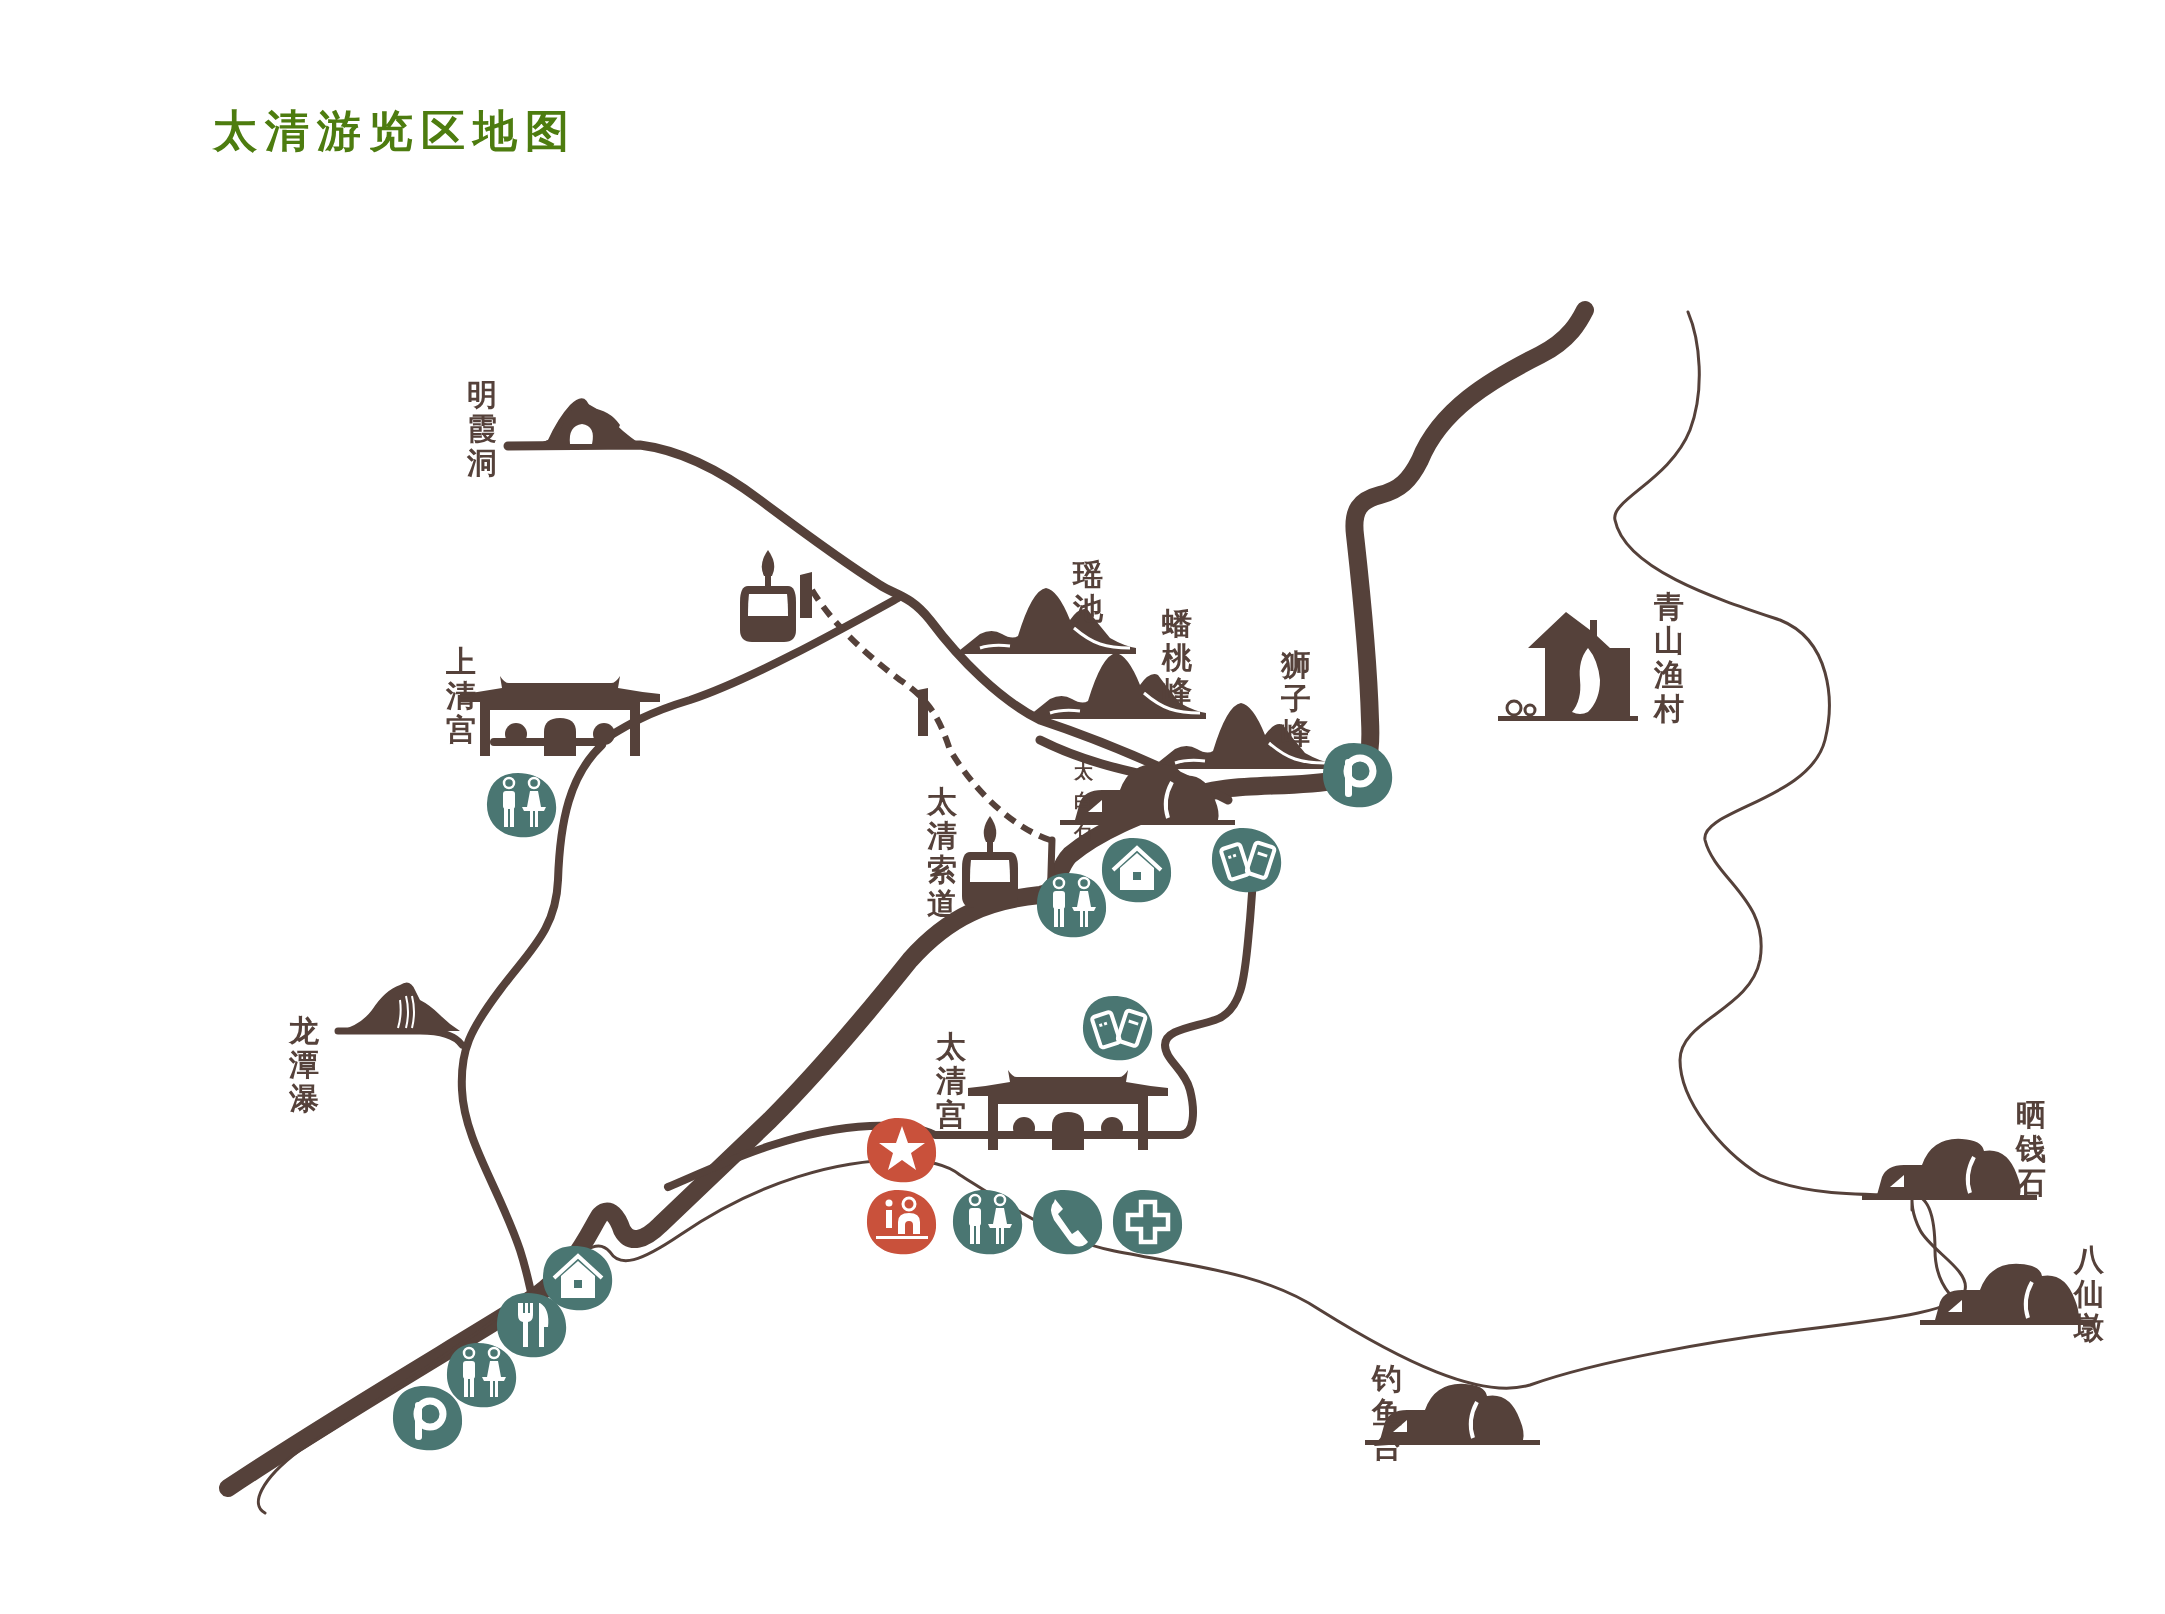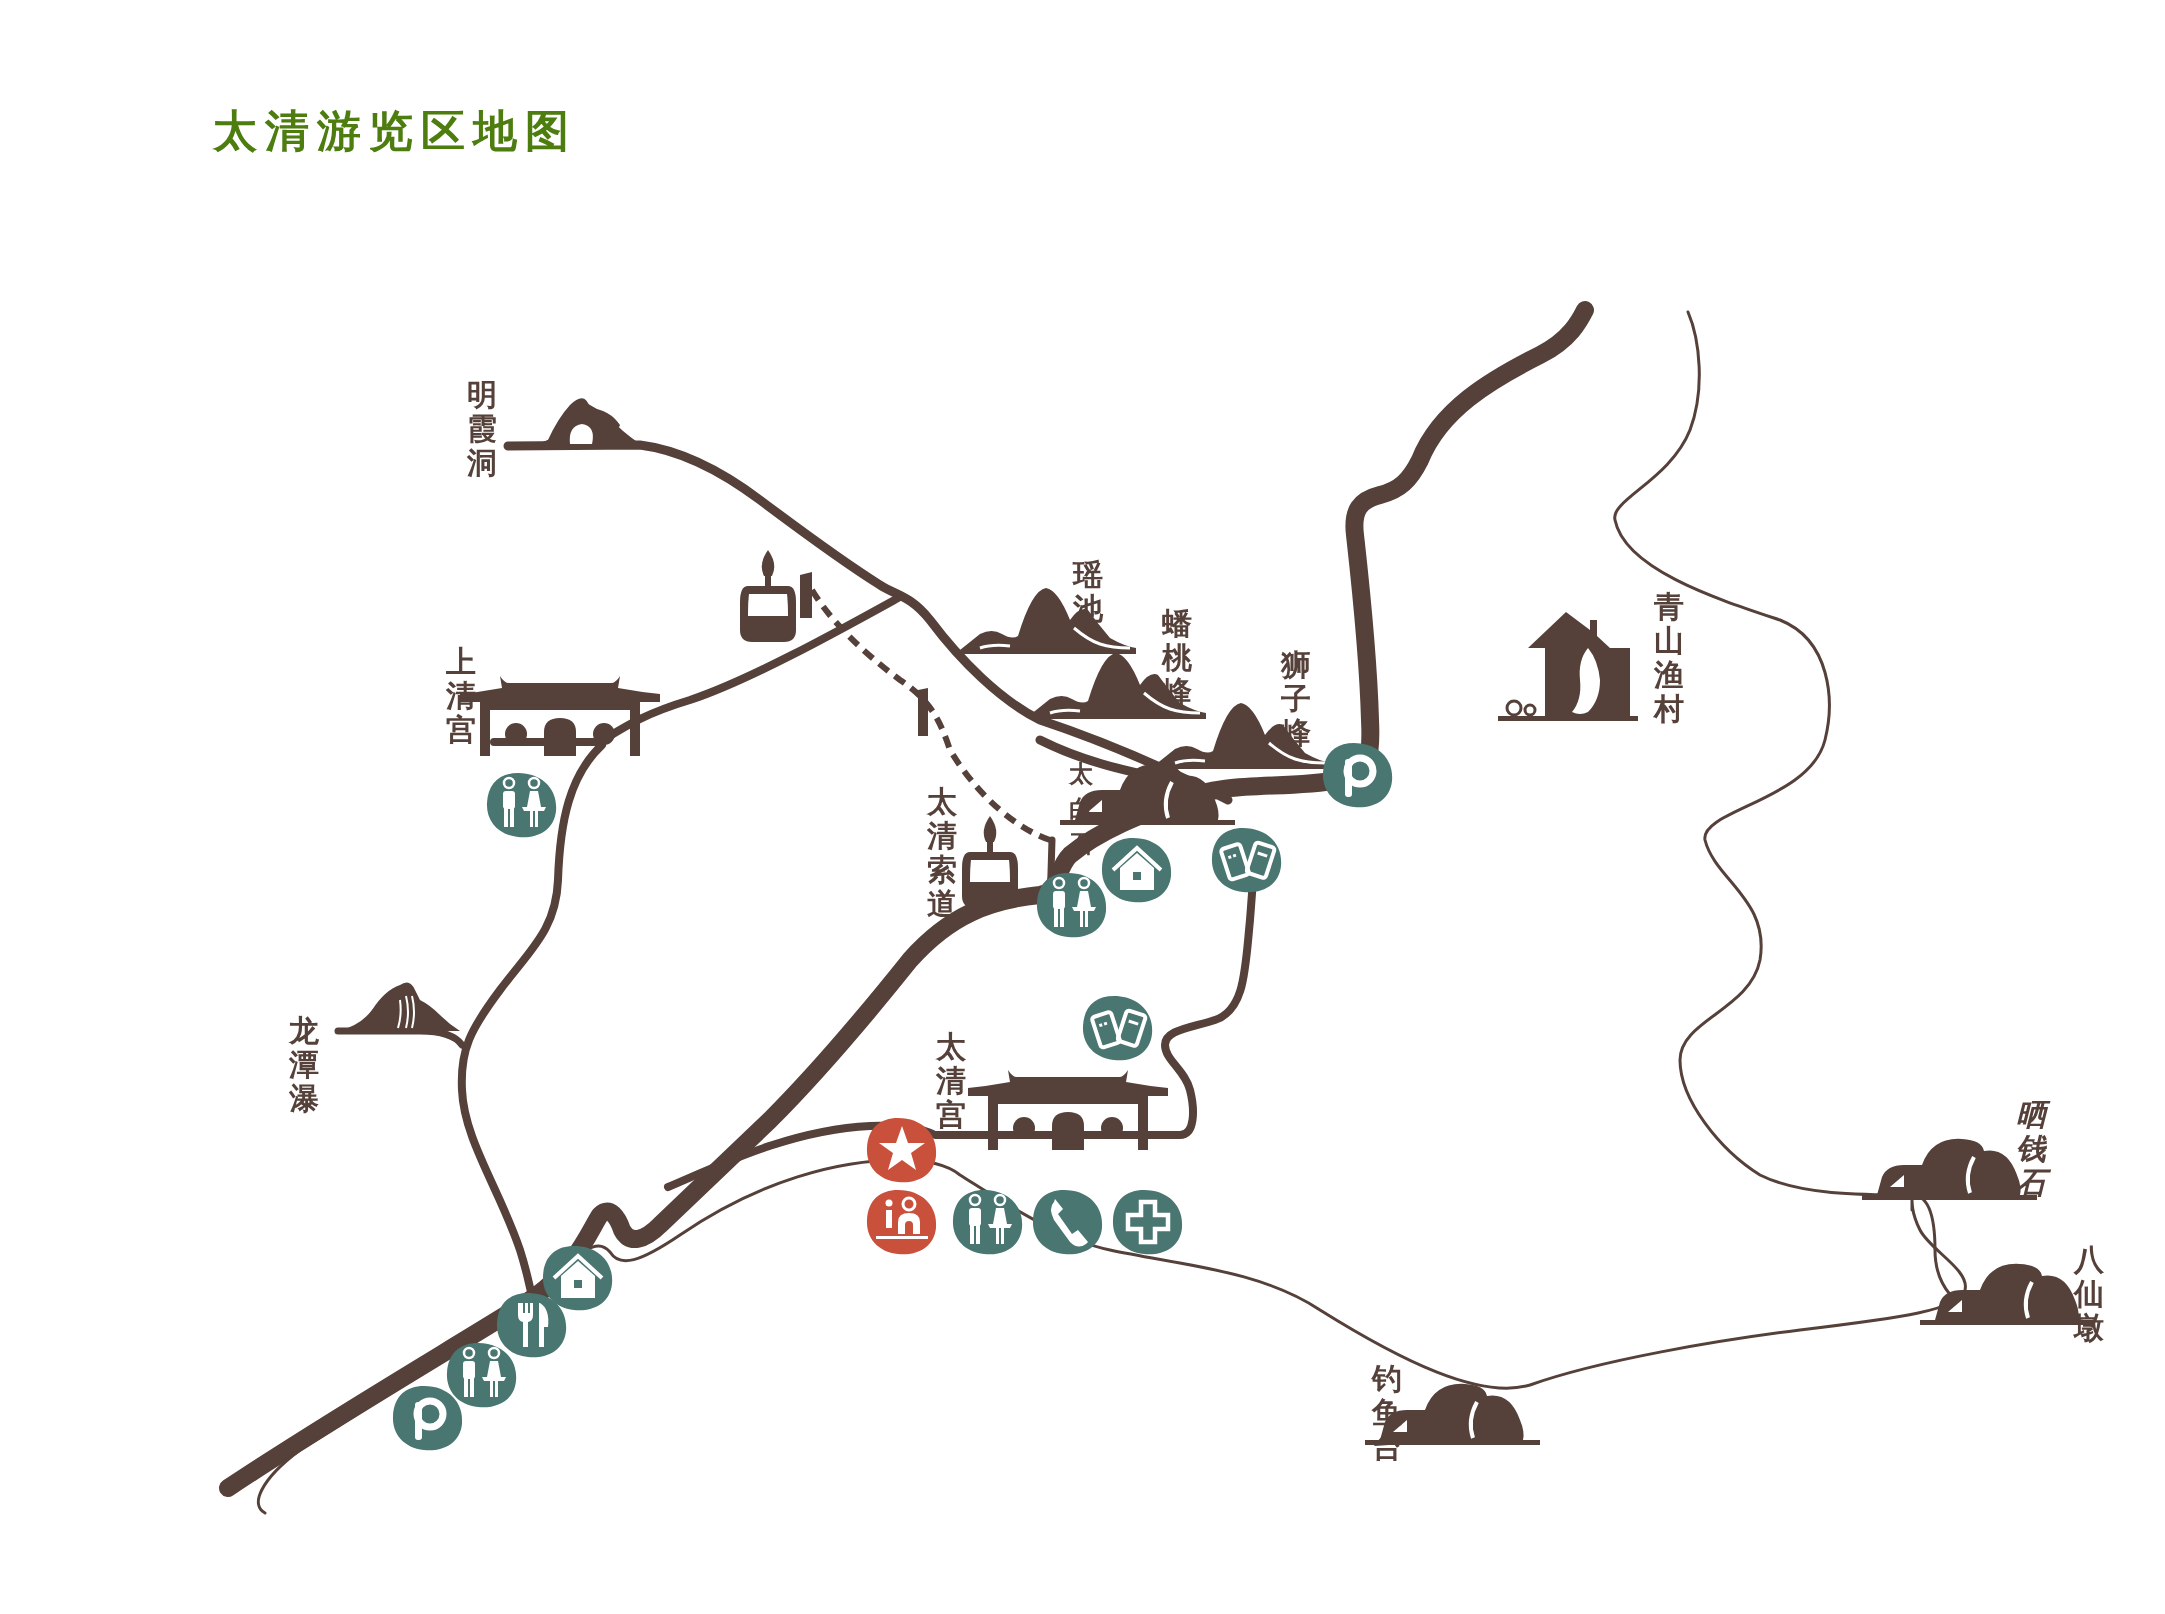--- a/index.html
+++ b/index.html
@@ -1,20 +1,20 @@
 <!DOCTYPE html>
 <html><head>
 <meta charset="utf-8">
 <style>
   html, body { margin:0; padding:0; background:#ffffff; }
   body { width:2165px; height:1614px; position:relative; overflow:hidden; font-family:"DejaVu Sans", sans-serif; }
   .title { position:absolute; left:213px; top:102px; font-family:"DejaVu Serif", serif; font-size:44px; letter-spacing:8px; color:#4d7c0f; font-weight:bold; }
   svg.map { position:absolute; left:0; top:0; }
   .vlabel { position:absolute; color:#55413a; font-weight:bold; font-size:30px; line-height:34px; width:34px; text-align:right; word-break:break-all; font-family:"DejaVu Sans", sans-serif; }
-  .vlabel.small { font-size:24px; line-height:35px; width:30px; }
+  .vlabel.small { font-size:19px; line-height:29px; width:30px; }
 </style>
 </head>
 <body>
 
 <div class="title">太清游览区地图</div>
 
 <svg class="map" width="2165" height="1614" viewBox="0 0 2165 1614" xmlns="http://www.w3.org/2000/svg">
   <defs>
 
     <g id="sym-restroom">
@@ -228,15 +228,15 @@
 <div class="vlabel" style="left:463px;top:378px;">明霞洞</div>
 <div class="vlabel" style="left:1069px;top:558px;">瑶池</div>
 <div class="vlabel" style="left:1158px;top:607px;">蟠桃峰</div>
 <div class="vlabel" style="left:1277px;top:648px;">狮子峰</div>
 <div class="vlabel" style="left:1650px;top:590px;">青山渔村</div>
 <div class="vlabel" style="left:442px;top:645px;">上清宫</div>
 <div class="vlabel small" style="left:1063px;top:757px;">太白石</div>
 <div class="vlabel" style="left:923px;top:785px;">太清索道</div>
 <div class="vlabel" style="left:285px;top:1008px;margin-top:6px;">龙潭瀑</div>
 <div class="vlabel" style="left:932px;top:1030px;font-family:Liberation Serif, serif;">太清宫</div>
-<div class="vlabel" style="left:2012px;top:1098px;font-style:italic;">晒钱石</div>
+<div class="vlabel" style="left:2012px;top:1098px;">晒钱石</div>
 <div class="vlabel" style="left:2070px;top:1243px;">八仙墩</div>
 <div class="vlabel" style="left:1340px;top:1362px;margin-left:28px;">钓鱼台</div>
 
 </body></html>

